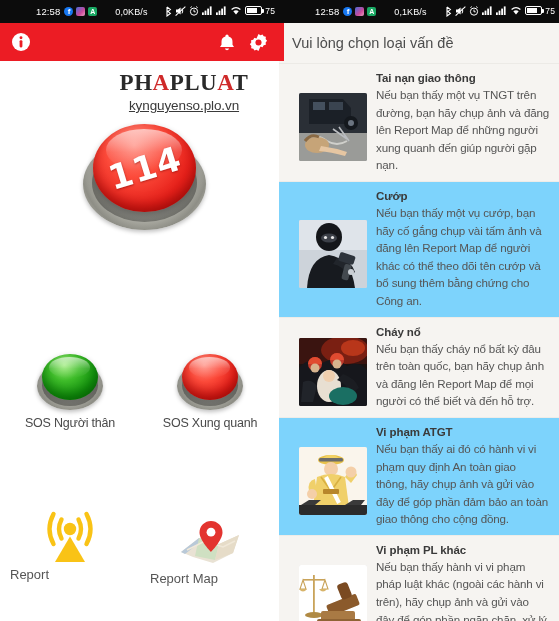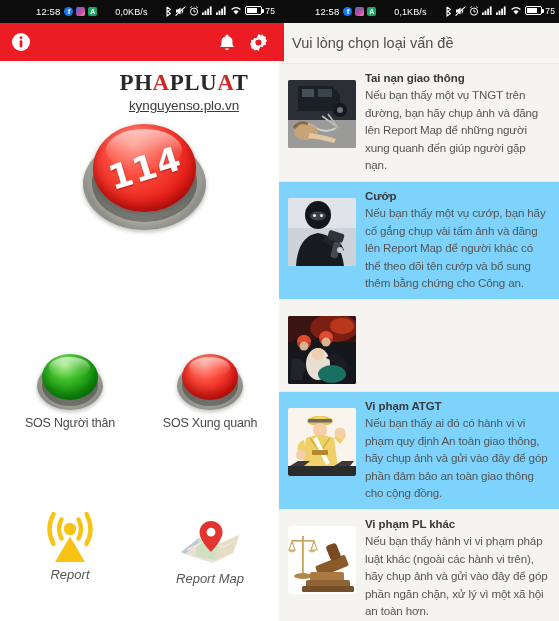--- a/index.html
+++ b/index.html
@@ -116,41 +116,41 @@
     text-shadow: 0 1px 2px rgba(120,0,0,.5);
     letter-spacing: 1px;
   }
 
   .btn-caption {
     position: absolute; text-align: center; width: 140px;
     font-size: 12.5px; color: #4a4a4a; letter-spacing: -.2px;
   }
 
   
-  .tile { position: absolute; width: 120px; text-align: center; cursor: pointer; font-style: italic; }
+  .tile { position: absolute; width: 120px; cursor: pointer; }
   .tile-label { font-size: 13px; color: #555; margin-top: 2px; }
   .tile svg { display: block; margin: 0 auto; }
 
   
   .right-redstrip {
     position: absolute; left: 0; top: 20px; width: 5px; height: 41px;
     background: #ec1c24; z-index: 4;
   }
   .right-header {
     height: 41px; background: #f6f4f1;
     display: flex; align-items: center;
     padding-left: 13px;
     font-size: 14.5px; color: #4d4d4d;
     border-bottom: 1px solid #eceae6;
   }
   .issue-list { background: #f6f4f1; }
   .issue {
-    display: flex; padding: 7px 9px 7px 9px; gap: 9px;
+    display: flex; padding: 7px 9px 7px 20px; gap: 9px;
     border-bottom: 1px solid #eeece8;
-    cursor: pointer; align-items: flex-start;
+    cursor: pointer; align-items: center;
   }
   .issue.alt { background: #7dd3fc; }
   .issue-thumb {
     width: 68px; min-width: 68px; height: 68px;
     border-radius: 2px; overflow: hidden; position: relative;
     margin-top: 9px; background: #ddd;
   }
   .issue-thumb svg { display: block; width: 100%; height: 100%; }
   .issue-body { flex: 1; min-width: 0; padding-top: 1px; }
   .issue-title {
@@ -445,20 +445,24 @@
             <circle cx="38" cy="22" r="7" fill="#c0392b"></circle>
             <path d="M31 22 a7 7 0 0 1 14 0 Z" fill="#e04b30"></path>
             <circle cx="38" cy="26" r="4.5" fill="#d7b48e"></circle>
             <ellipse cx="30" cy="48" rx="12" ry="16" fill="#e8dfd2"></ellipse>
             <circle cx="30" cy="38" r="6" fill="#f0cfae"></circle>
             <path d="M44 36 q12 4 16 14 l-8 6 q-6 -12 -14 -14 Z" fill="#1b1d22"></path>
             <path d="M4 44 q8 -4 14 4 l-4 16 H2 Z" fill="#21242a"></path>
             <ellipse cx="44" cy="58" rx="14" ry="9" fill="#1a6f63"></ellipse>
           </svg>
         </div>
+        <div class="issue-body">
+          <div class="issue-title">Cháy nổ</div>
+          <div class="issue-desc">Nếu bạn thấy cháy nổ bất kỳ đâu trên toàn quốc, bạn hãy chụp ảnh và đăng lên Report Map để mọi người có thể biết và đến hỗ trợ.</div>
+        </div>
       </div>
 
       <div class="issue alt">
         <div class="issue-thumb">
           <svg viewBox="0 0 68 68" preserveAspectRatio="none">
             <rect width="68" height="68" fill="#faf5ec"></rect>
             <ellipse cx="32" cy="13" rx="13" ry="5" fill="#e8c24a"></ellipse>
             <path d="M22 13 q10 -10 20 0 Z" fill="#f2d264"></path>
             <rect x="20" y="11" width="24" height="3.4" rx="1.5" fill="#6b6b6b"></rect>
             <circle cx="32" cy="22" r="7" fill="#f4cfa8"></circle>

